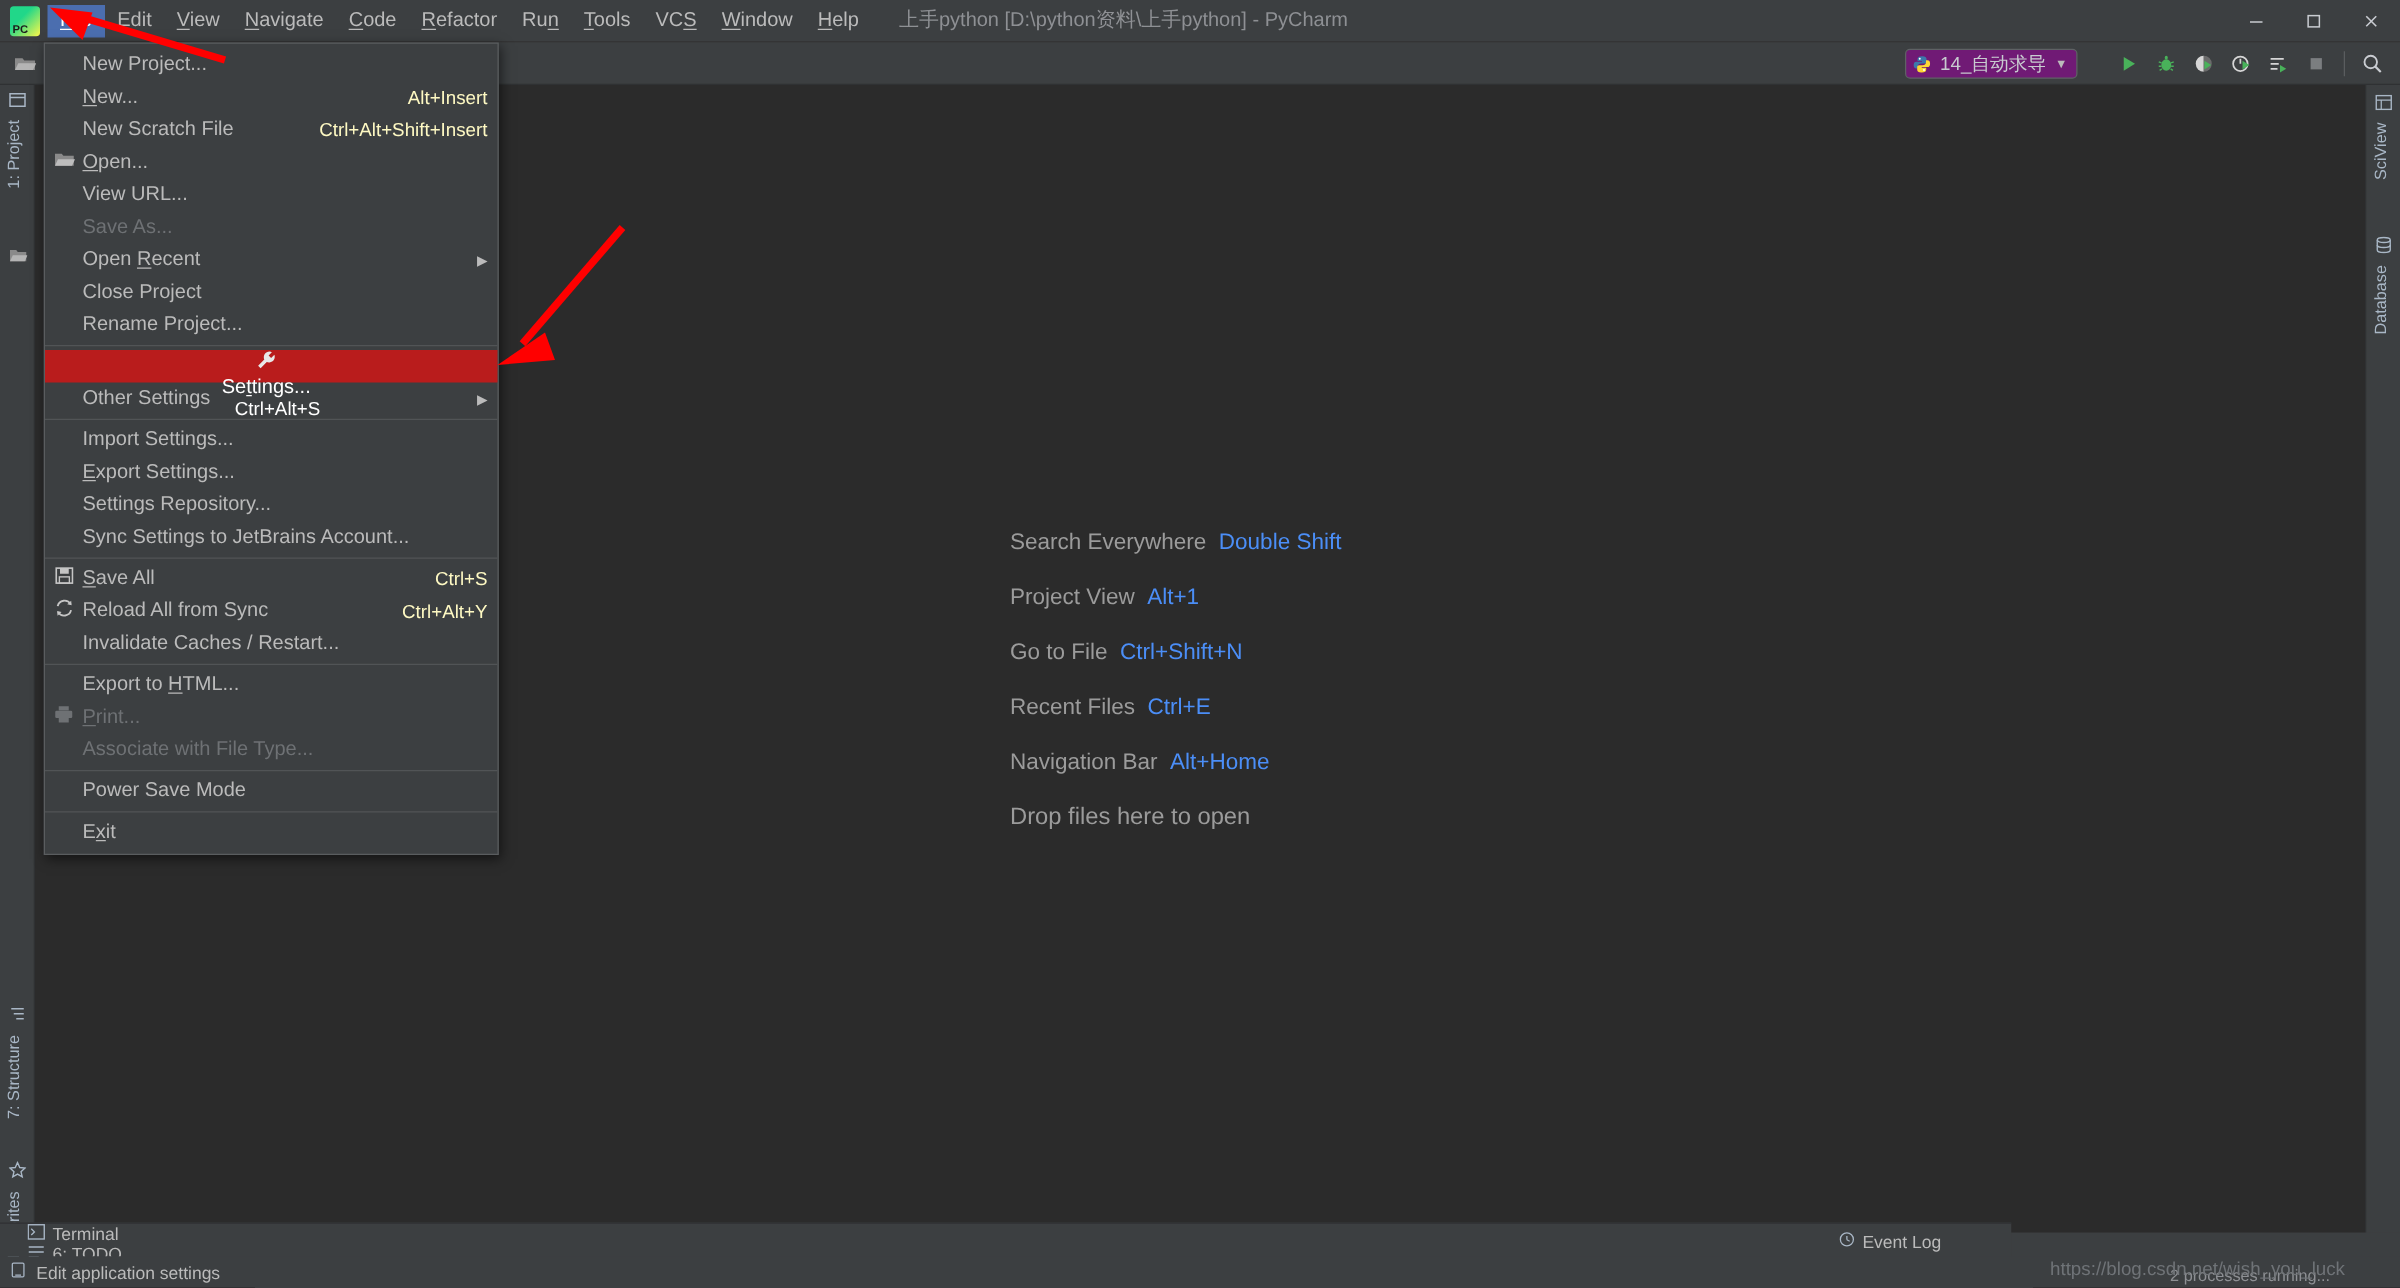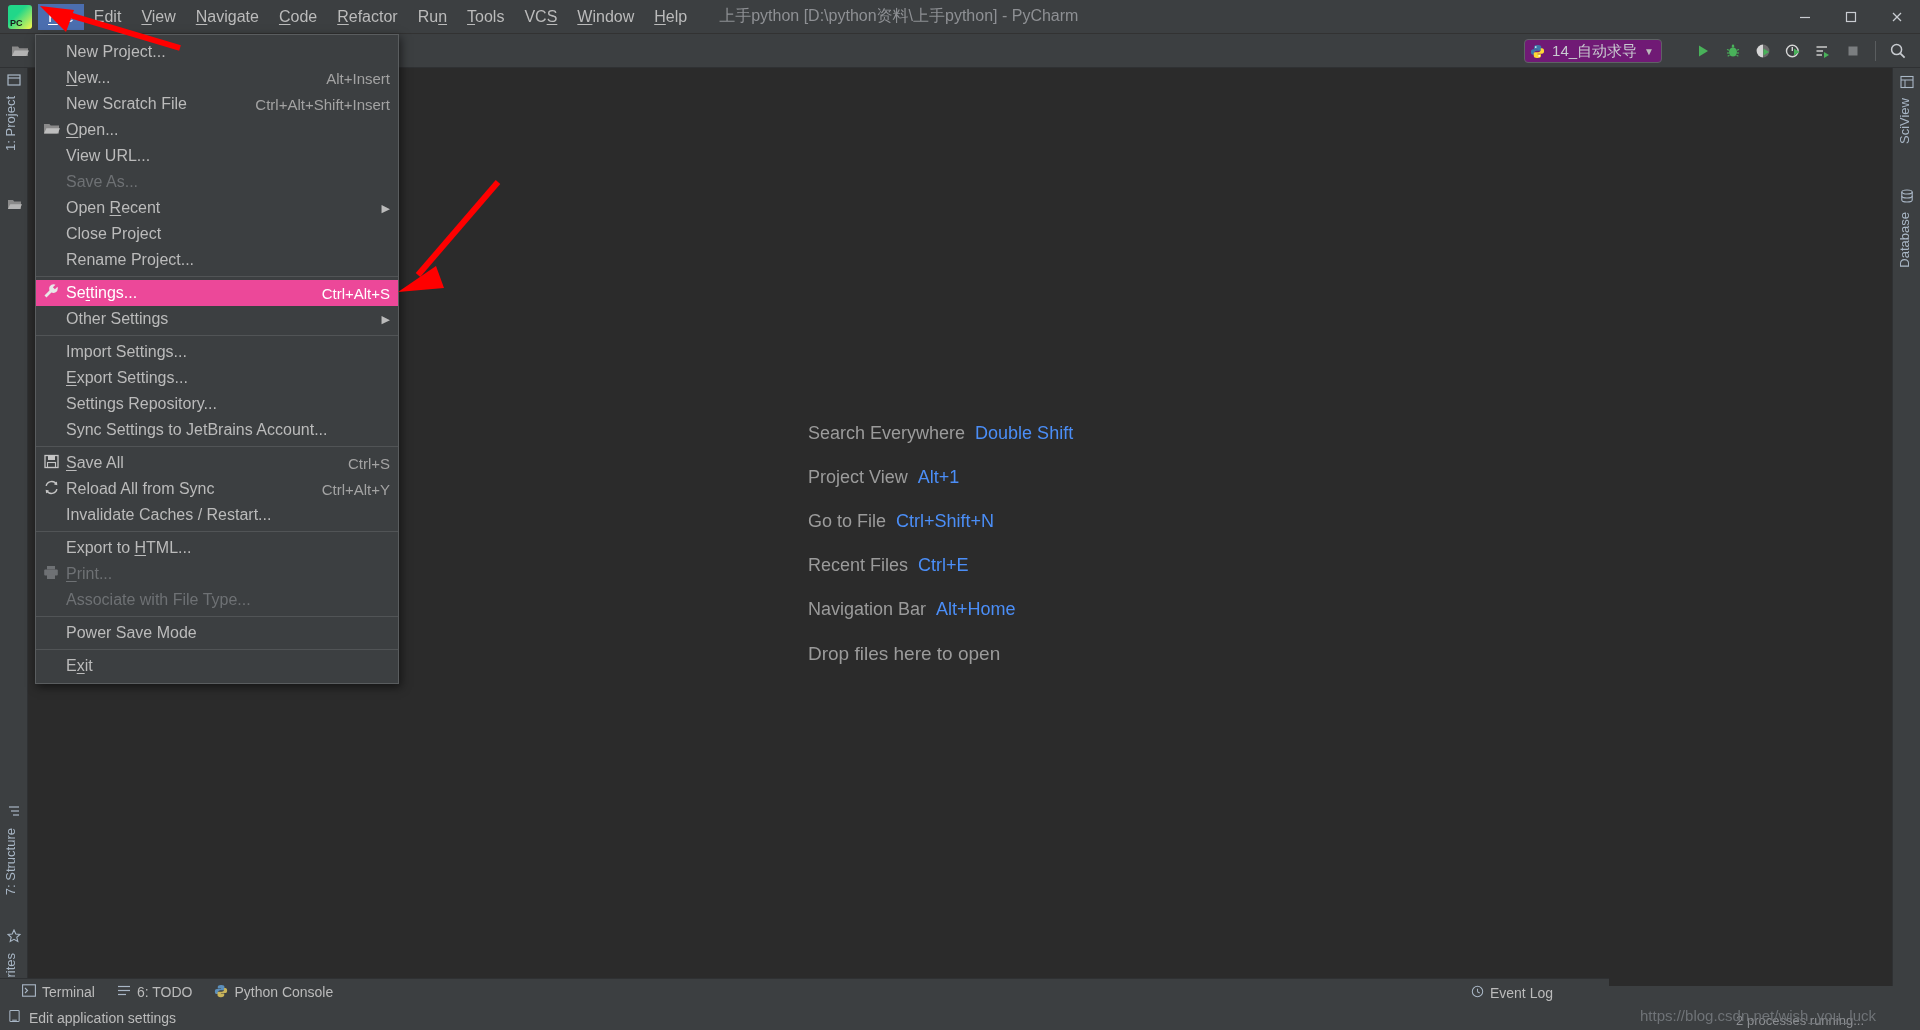--- a/index.html
+++ b/index.html
@@ -149,38 +149,38 @@
   }
   .mrow .gutter {
     width: 30px; min-width: 30px; height: 26px;
     display: flex; align-items: center; justify-content: center;
   }
   .mrow .mlabel {
     flex: 1 1 auto; font-size: 16px; color: #bbbbbb;
     white-space: nowrap;
   }
   .mrow .mshort {
-    font-size: 15px; color: #a3a3a3; margin-left: 18px;
+    font-size: 15px; color: #fef9c3; margin-left: 18px;
     white-space: nowrap;
   }
-  .mrow.sel { background: #ec4899; }
+  .mrow.sel { background: #b91c1c; flex-direction: column; }
   .mrow.sel .mlabel, .mrow.sel .mshort { color: #ffffff; }
   .mrow.disabled .mlabel { color: #6e7174; }
   .mrow .arrow {
     margin-left: 14px; color: #bbbbbb; font-size: 11px;
   }
   .msep { height: 1px; background: #515456; margin: 3px 0; }
   .underl { text-decoration: underline; text-underline-offset: 2px; }
 
   
   .bottom-tools {
     position: absolute; left: 0; bottom: 25px;
     width: 1609px; height: 27px;
     background: #3c3f41; border-top: 1px solid #2f3133;
-    display: flex; align-items: center;
+    display: flex; align-items: flex-start; flex-direction: column;
   }
   .bt-item {
     display: flex; align-items: center; gap: 6px;
     font-size: 14px; color: #bbbbbb; margin-left: 22px;
     white-space: nowrap;
   }
   .bt-right {
     position: absolute; right: 56px; top: 0; height: 27px;
     display: flex; align-items: center; gap: 6px;
     font-size: 14px; color: #bbbbbb;

